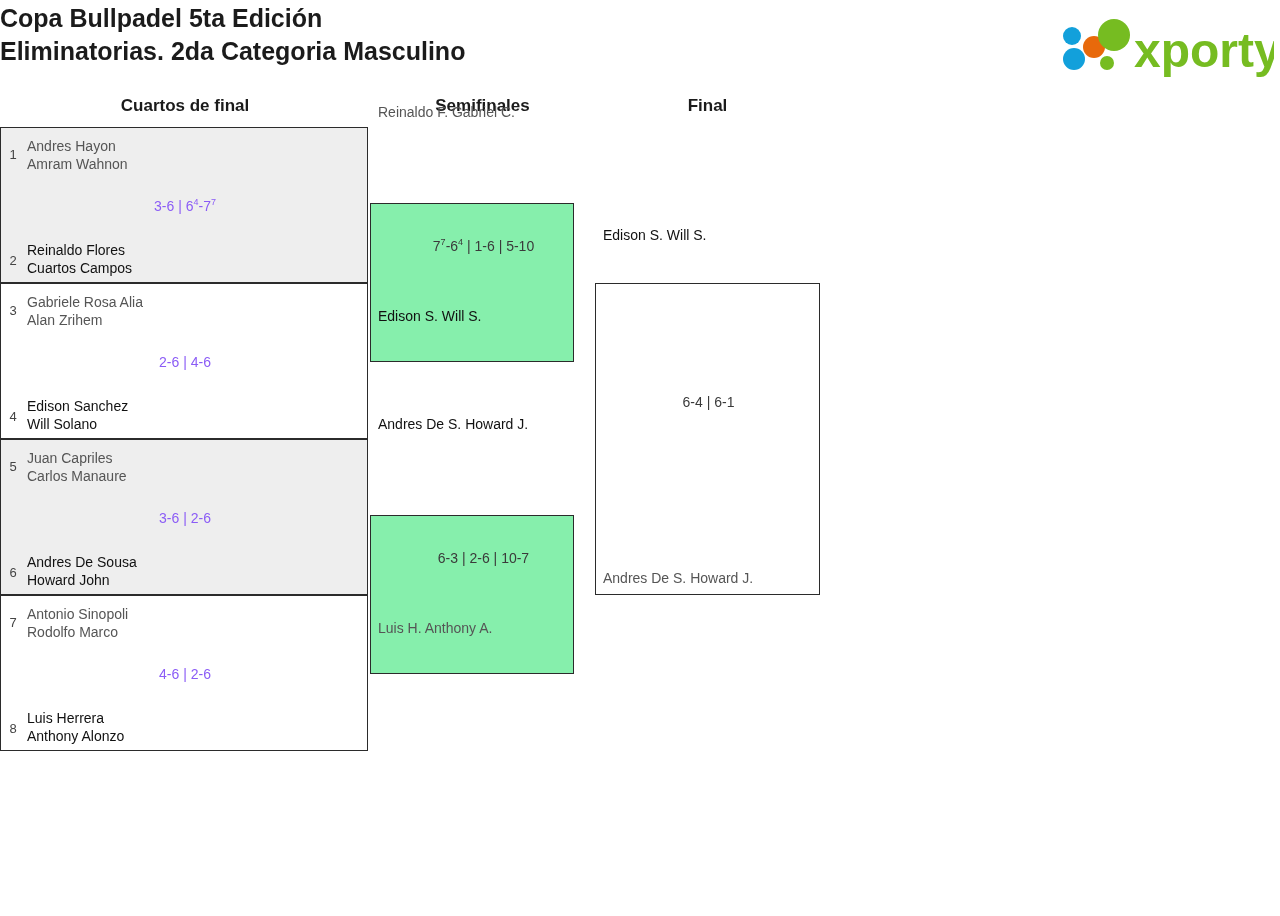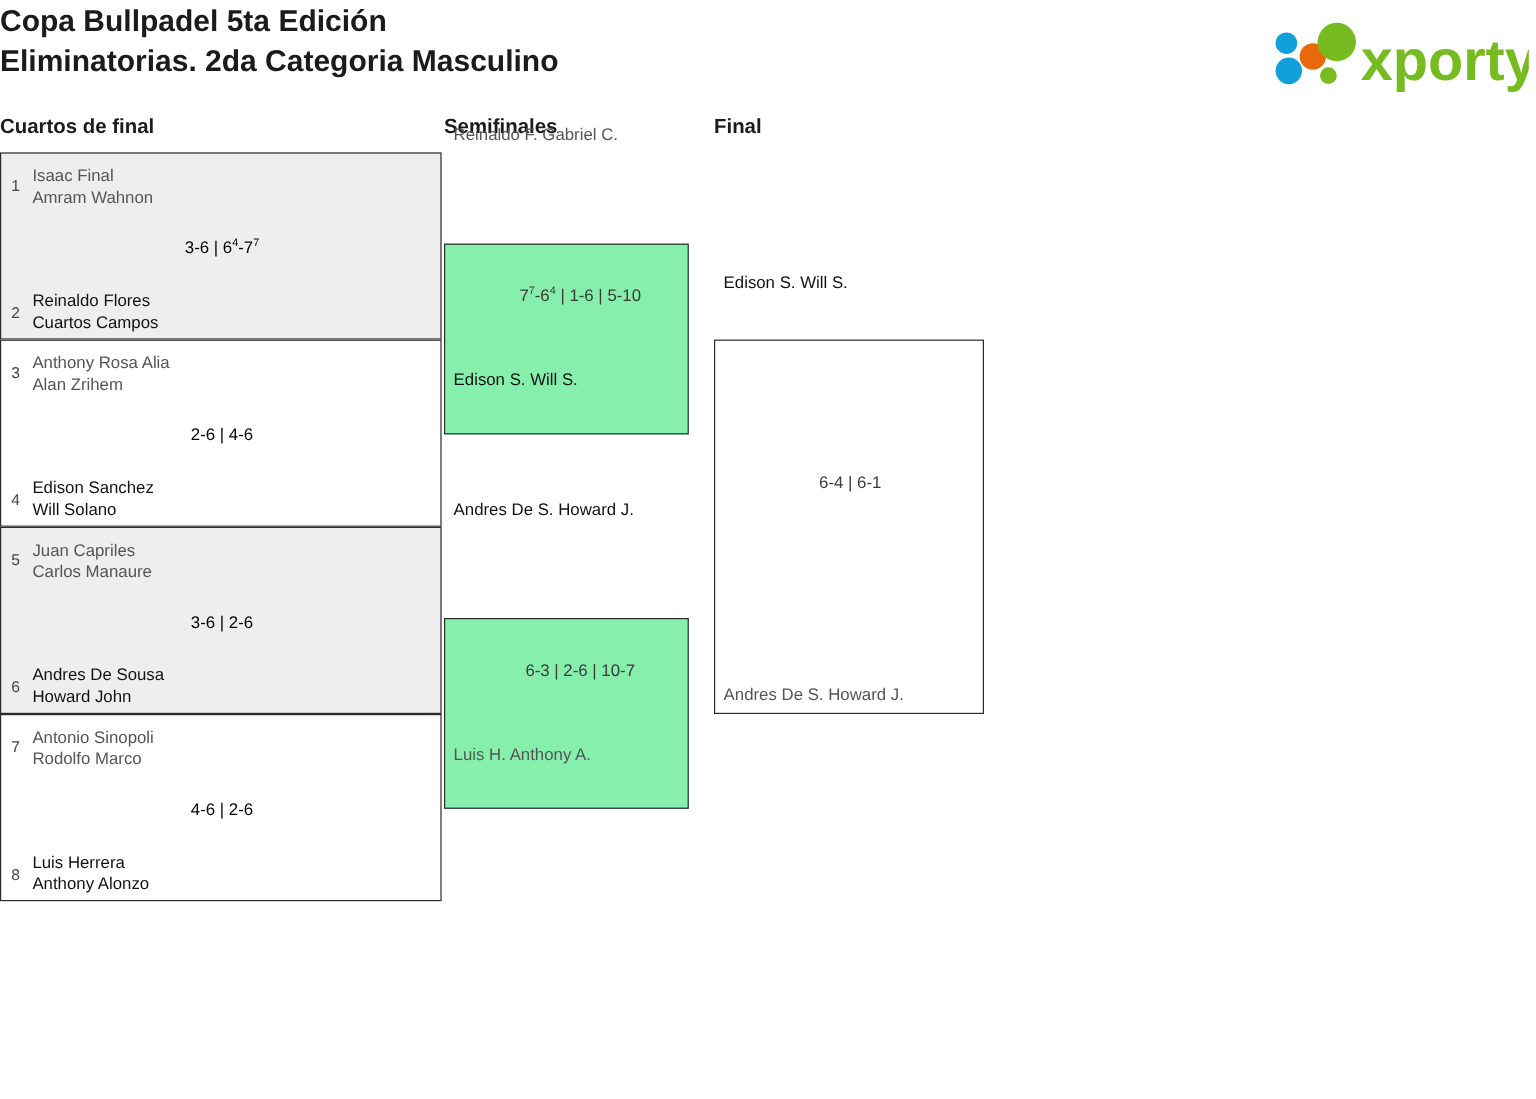--- a/index.html
+++ b/index.html
@@ -11,21 +11,21 @@
   
   #header{position:absolute;left:0;top:0;width:1280px;height:88px;}
   #title-block{position:absolute;left:0;top:2px;}
   .title-line{font-size:25px;font-weight:bold;line-height:33px;color:#1b1b1b;white-space:nowrap;}
   #logo{position:absolute;left:1052px;top:18px;width:222px;height:62px;}
   #logo svg{display:block;}
 
   
   .round-head{
     position:absolute;font-size:17px;font-weight:bold;color:#1b1b1b;
-    text-align:left;white-space:nowrap;
+    text-align:center;white-space:nowrap;
   }
   #round-qf{left:0px;top:96px;width:370px;}
   #round-sf{left:370px;top:96px;width:225px;}
   #round-f {left:595px;top:96px;width:225px;}
 
   
   #bracket{position:absolute;left:0;top:127px;width:840px;height:633px;}
 
   
   .qf-block{
@@ -44,21 +44,21 @@
 
   .pair{position:absolute;left:26px;font-size:14px;line-height:18px;white-space:nowrap;}
   .pair.top{top:9px;}
   .pair.bot{top:113px;}
   .pair .pl{display:block;}
   .loser .pl{color:#555555;font-weight:normal;}
   .winner .pl{color:#111111;font-weight:normal;}
 
   .qf-score{
     position:absolute;left:0;width:368px;top:70px;
-    text-align:center;font-size:14px;color:#000000;
+    text-align:center;font-size:14px;color:#8b5cf6;
   }
   sup{font-size:9px;vertical-align:super;line-height:0;}
 
   
   .sf-box{
     position:absolute;left:370px;width:204px;height:159px;
     border:1px solid #2b2b2b;box-sizing:border-box;background:#86efac;
   }
   .sf-score{
     position:absolute;left:0;width:225px;top:34px;
@@ -108,35 +108,35 @@
 
 <div class="round-head" id="round-qf">Cuartos de final</div>
 <div class="round-head" id="round-sf">Semifinales</div>
 <div class="round-head" id="round-f">Final</div>
 
 <div id="bracket">
 
   <div class="qf-block shaded" style="top:0px;">
     <div class="seed top">1</div>
     <div class="pair top loser">
-      <span class="pl">Isaac Final</span>
+      <span class="pl">Andres Hayon</span>
       <span class="pl">Amram Wahnon</span>
     </div>
     <div class="qf-score">3-6 | 6<sup>4</sup>-7<sup>7</sup></div>
     <div class="seed bot">2</div>
     <div class="pair bot winner">
       <span class="pl">Reinaldo Flores</span>
       <span class="pl">Cuartos Campos</span>
     </div>
   </div>
 
   <div class="qf-block plain" style="top:156px;">
     <div class="seed top">3</div>
     <div class="pair top loser">
-      <span class="pl">Anthony Rosa Alia</span>
+      <span class="pl">Gabriele Rosa Alia</span>
       <span class="pl">Alan Zrihem</span>
     </div>
     <div class="qf-score">2-6 | 4-6</div>
     <div class="seed bot">4</div>
     <div class="pair bot winner">
       <span class="pl">Edison Sanchez</span>
       <span class="pl">Will Solano</span>
     </div>
   </div>
 

